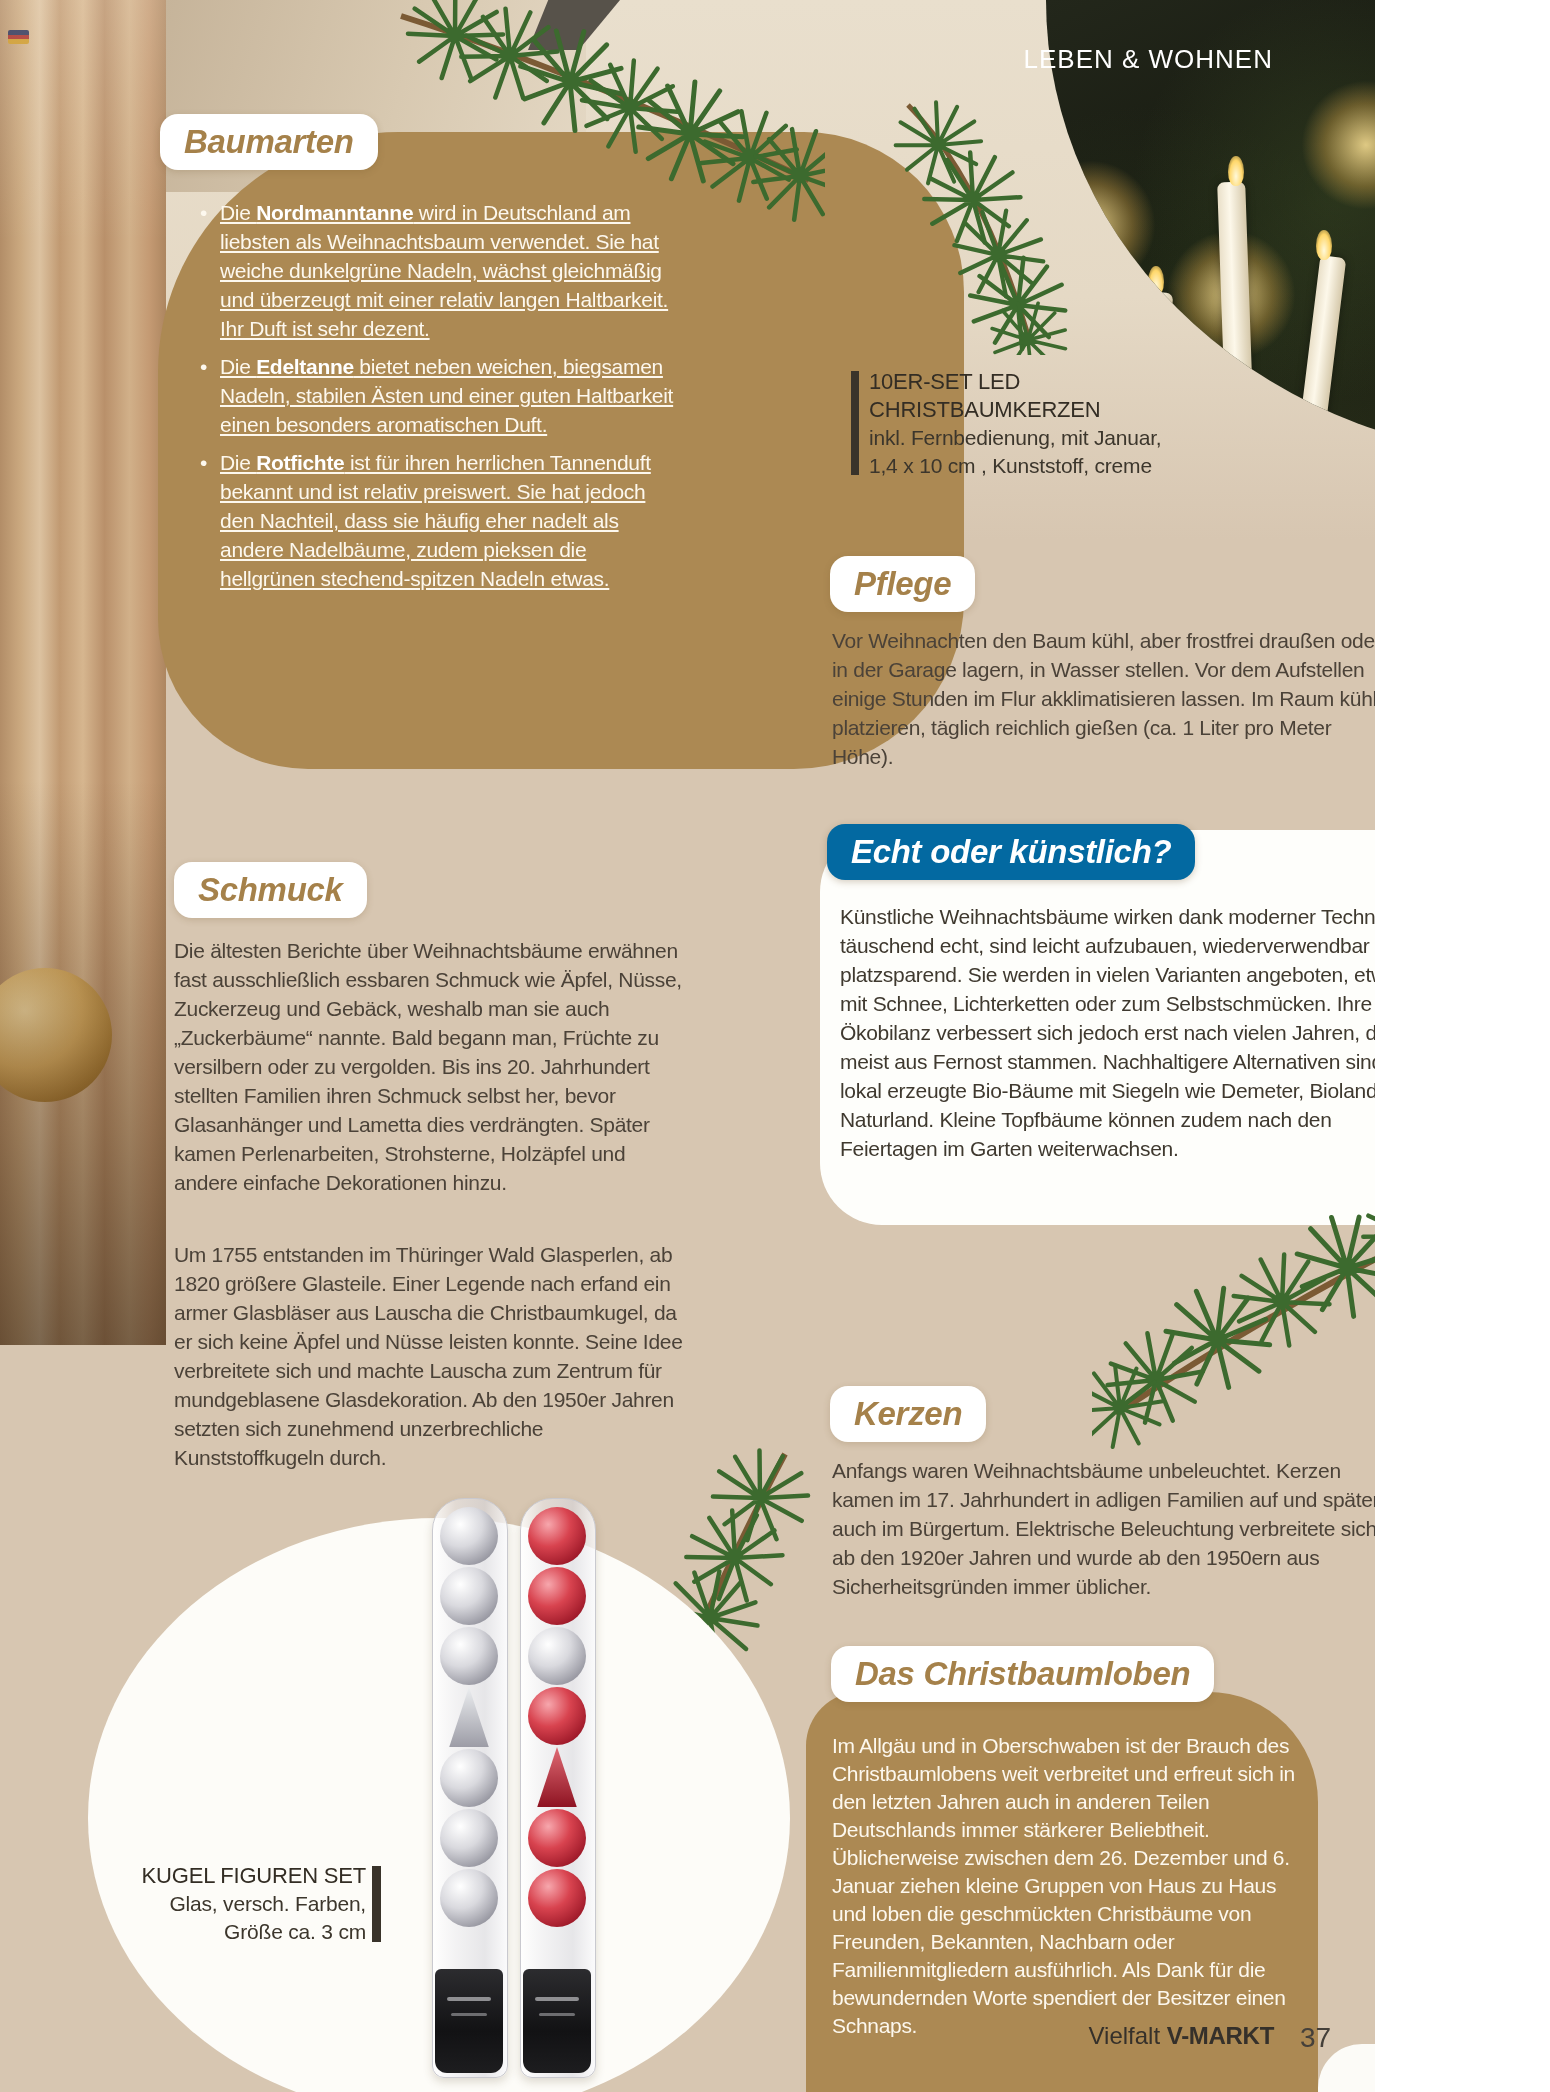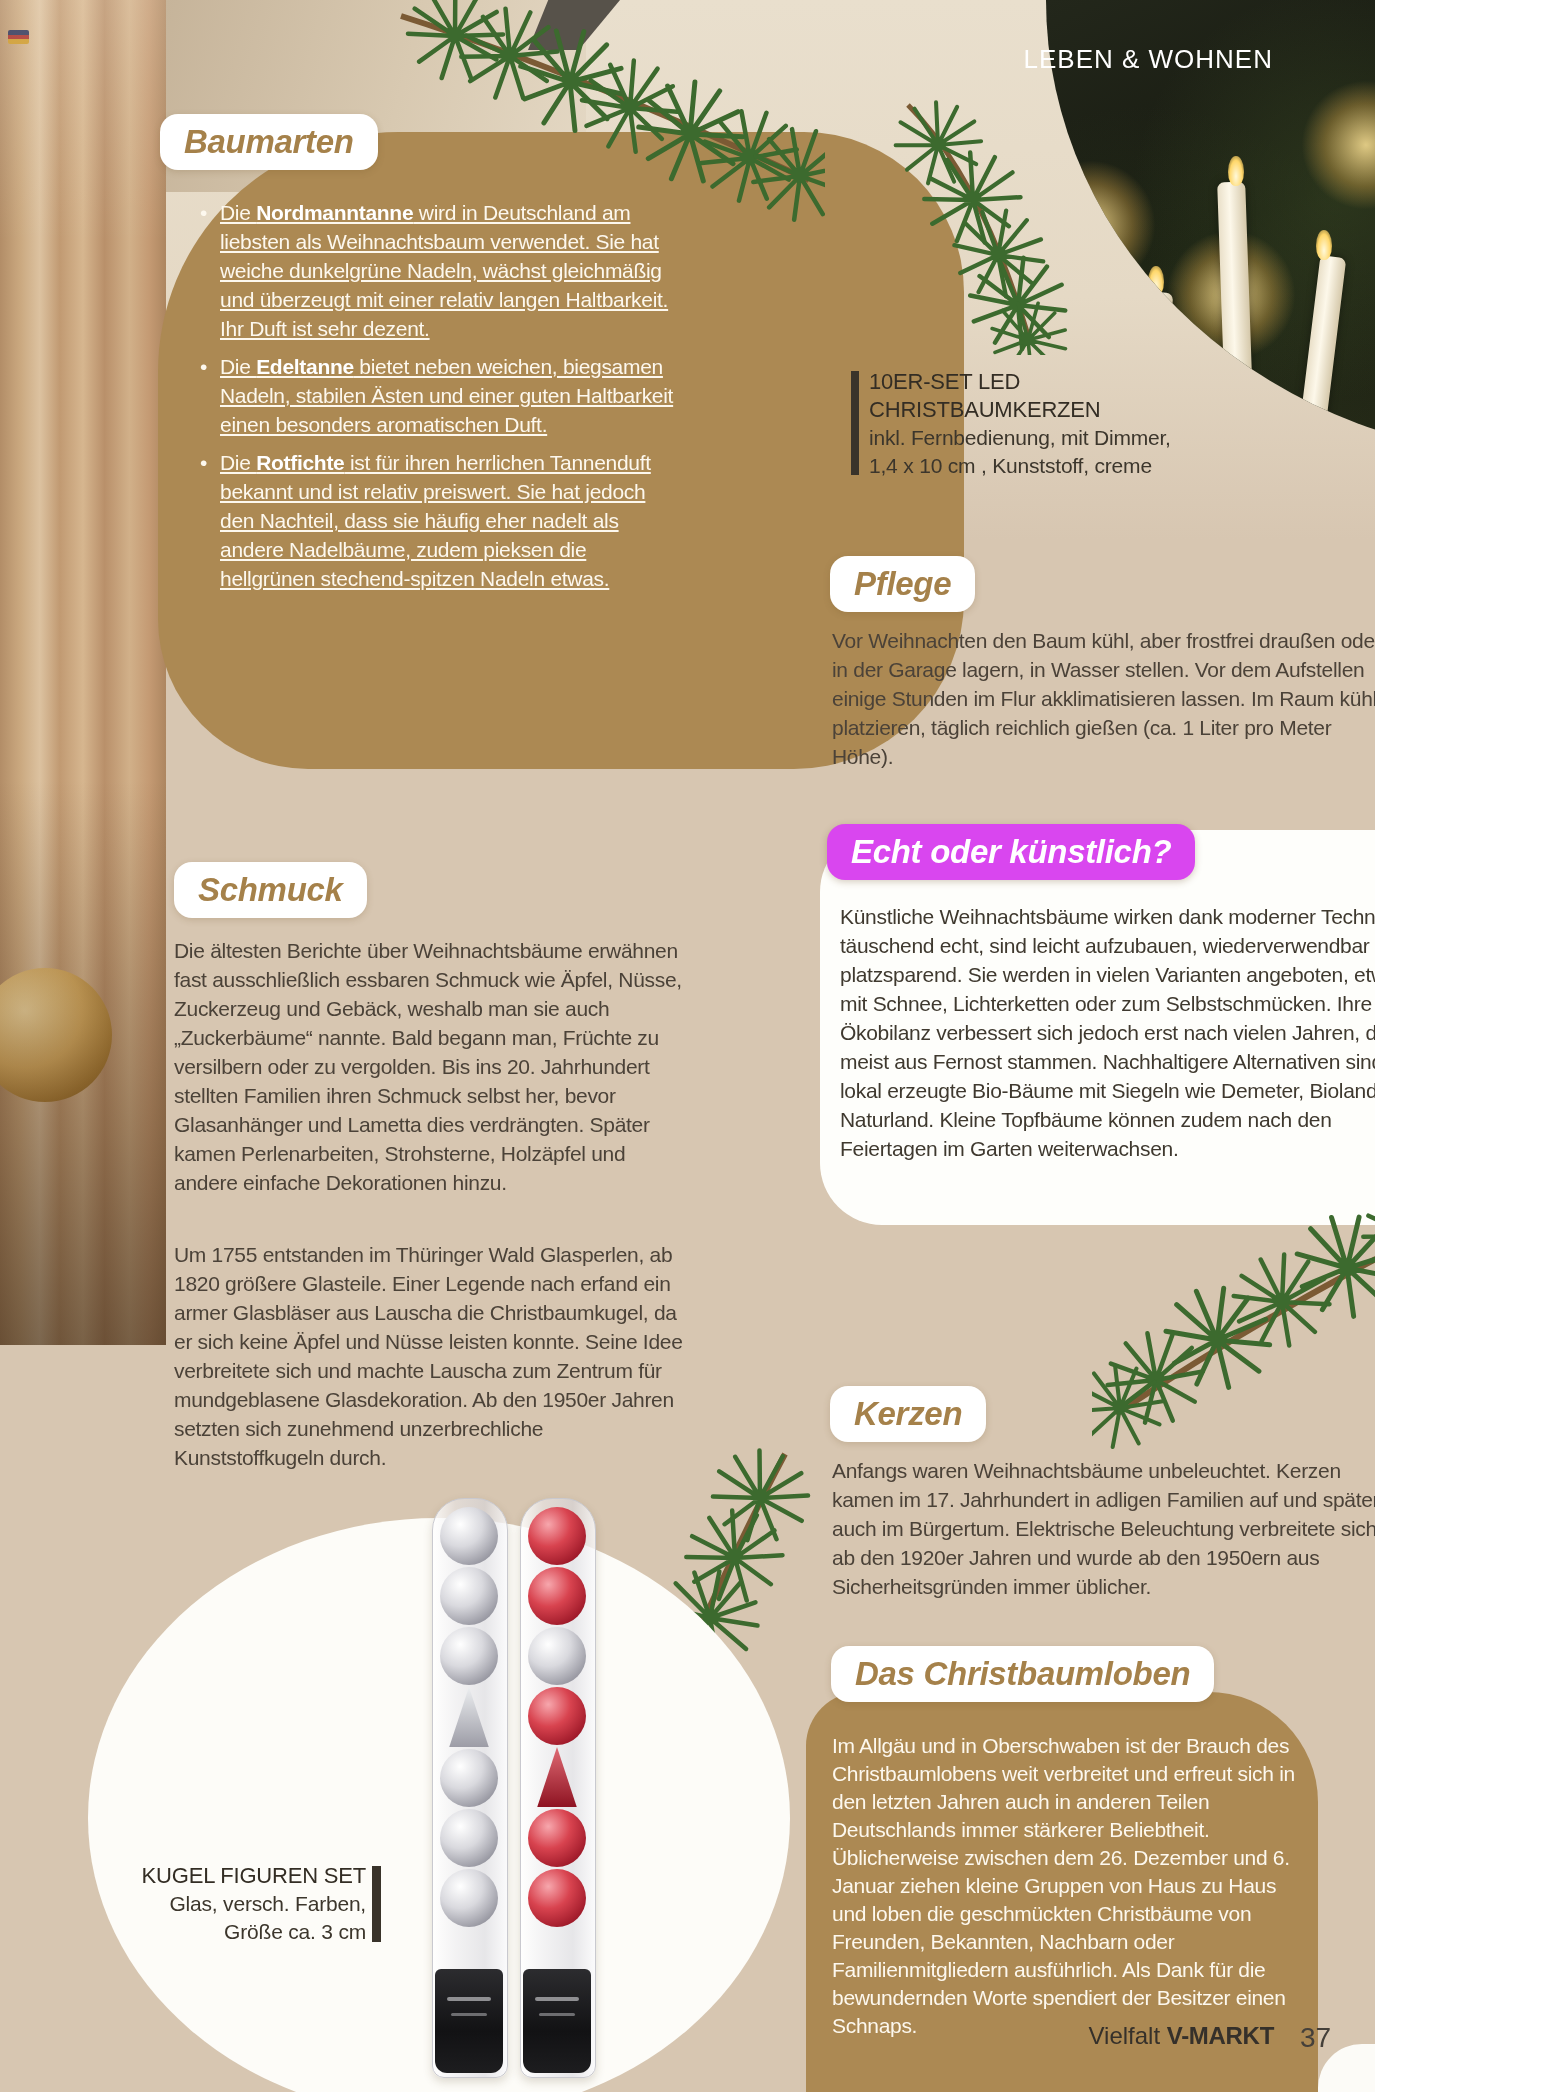--- a/index.html
+++ b/index.html
@@ -31,21 +31,21 @@
     background:#ac8953;border-radius:240px 160px 170px 150px;z-index:4;}
   .blob-echt{position:absolute;left:820px;top:830px;width:660px;height:395px;
     background:#fefefb;border-radius:62px;z-index:4;}
   .blob-christbaum{position:absolute;left:806px;top:1692px;width:512px;height:400px;
     background:#ac8953;border-radius:54px 110px 0 0;z-index:4;}
   
   .pill{position:absolute;z-index:8;display:flex;align-items:center;justify-content:center;
     background:#ffffff;color:#a5814a;border-radius:18px;height:56px;padding:0 24px;
     font-style:italic;font-weight:bold;font-size:33px;letter-spacing:-.3px;
     box-shadow:0 2px 7px rgba(110,80,35,.20);white-space:nowrap;}
-  .pill.gold{background:#d946ef;color:#ffffff;box-shadow:0 2px 7px rgba(90,60,20,.25);}
+  .pill.gold{background:#0369a1;color:#ffffff;box-shadow:0 2px 7px rgba(90,60,20,.25);}
   
   .body-text{position:absolute;z-index:8;font-size:21px;line-height:29px;letter-spacing:-.3px;color:#4b4238;}
   .body-text.on-gold{color:#fdf8ee;}
   .bullet{position:relative;padding-left:24px;margin-bottom:9px;text-decoration:underline;}
   .bullet:before{content:"\2022";position:absolute;left:4px;top:0;}
   .bullet b{color:#ffffff;}
   
   .photo-candles{position:absolute;left:1046px;top:0;width:504px;height:458px;z-index:5;
     border-bottom-left-radius:100% 100%;overflow:hidden;
     background:radial-gradient(circle at 58% 42%,rgba(76,98,48,.38),transparent 52%),
@@ -187,21 +187,21 @@
     <use href="#bC" transform="translate(175,180) rotate(26)" style="stroke:#5a8c3e"></use>
     <use href="#bC" transform="translate(148,240) rotate(-10) scale(1.05)"></use>
     <use href="#bC" transform="translate(122,300) rotate(20)" style="stroke:#5a8c3e"></use>
     <use href="#bC" transform="translate(100,340) rotate(-28) scale(.9)"></use>
   </svg>
 
   <div class="callout-bar" style="left:851px;top:371px;width:8px;height:104px"></div>
   <div class="callout" style="left:869px;top:368px;width:330px">
     <div class="strong">10ER-SET LED</div>
     <div class="strong">CHRISTBAUMKERZEN</div>
-    <div>inkl. Fernbedienung, mit Dimmer,</div>
+    <div>inkl. Fernbedienung, mit Januar,</div>
     <div>1,4 x 10 cm , Kunststoff, creme</div>
   </div>
 
   <div class="pill" style="left:830px;top:556px">Pflege</div>
   <div class="body-text" style="left:832px;top:626px;width:560px">Vor Weihnachten den Baum kühl, aber frostfrei draußen oder in der Garage lagern, in Wasser stellen. Vor dem Aufstellen einige Stunden im Flur akklimatisieren lassen. Im Raum kühl platzieren, täglich reichlich gießen (ca. 1 Liter pro Meter Höhe).</div>
 
   <div class="blob-echt"></div>
   <div class="pill gold" style="left:827px;top:824px">Echt oder künstlich?</div>
   <div class="body-text" style="left:840px;top:902px;width:588px;color:#3f392f">Künstliche Weihnachtsbäume wirken dank moderner Technik oft täuschend echt, sind leicht aufzubauen, wiederverwendbar und platzsparend. Sie werden in vielen Varianten angeboten, etwa mit Schnee, Lichterketten oder zum Selbstschmücken. Ihre Ökobilanz verbessert sich jedoch erst nach vielen Jahren, da sie meist aus Fernost stammen. Nachhaltigere Alternativen sind lokal erzeugte Bio-Bäume mit Siegeln wie Demeter, Bioland oder Naturland. Kleine Topfbäume können zudem nach den Feiertagen im Garten weiterwachsen.</div>
 

